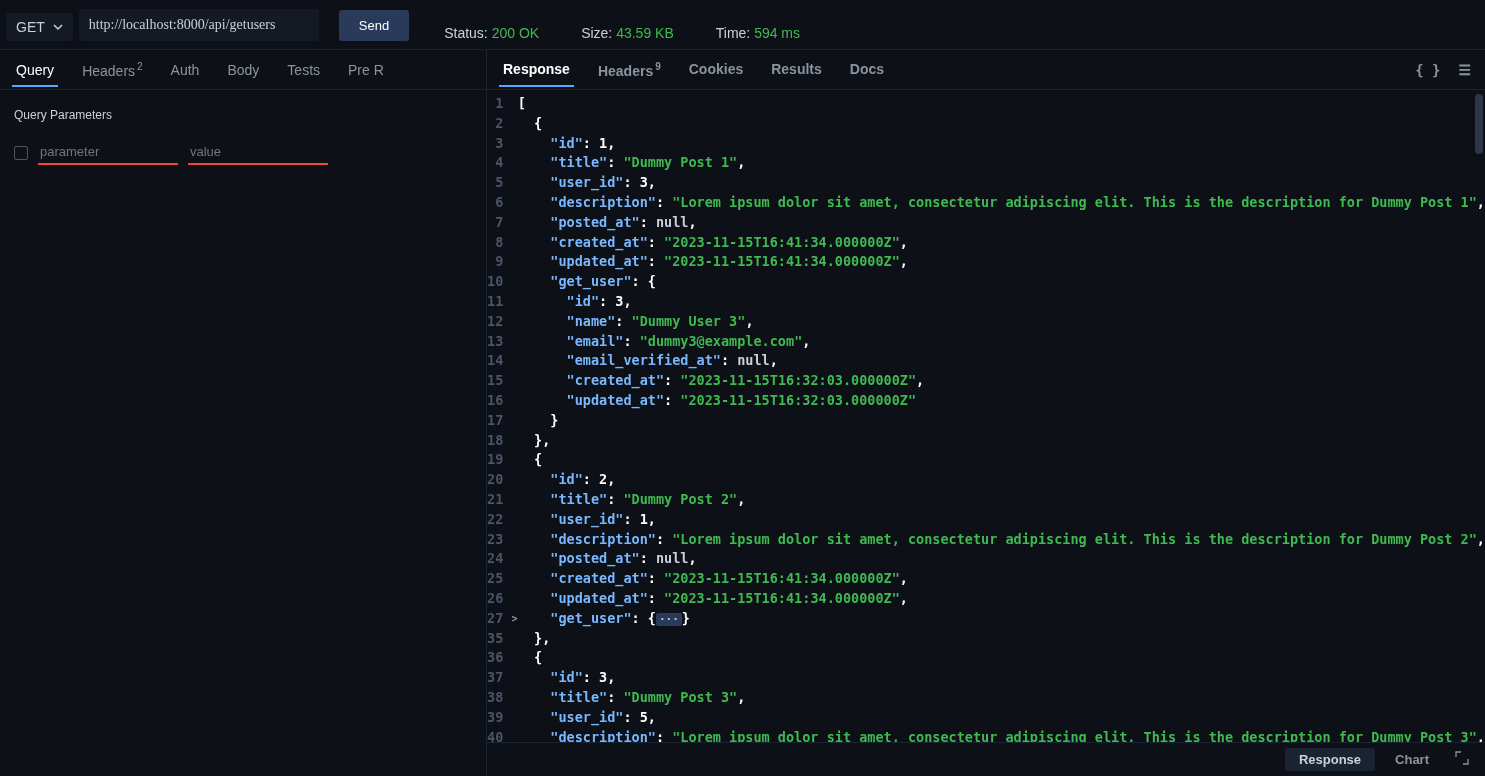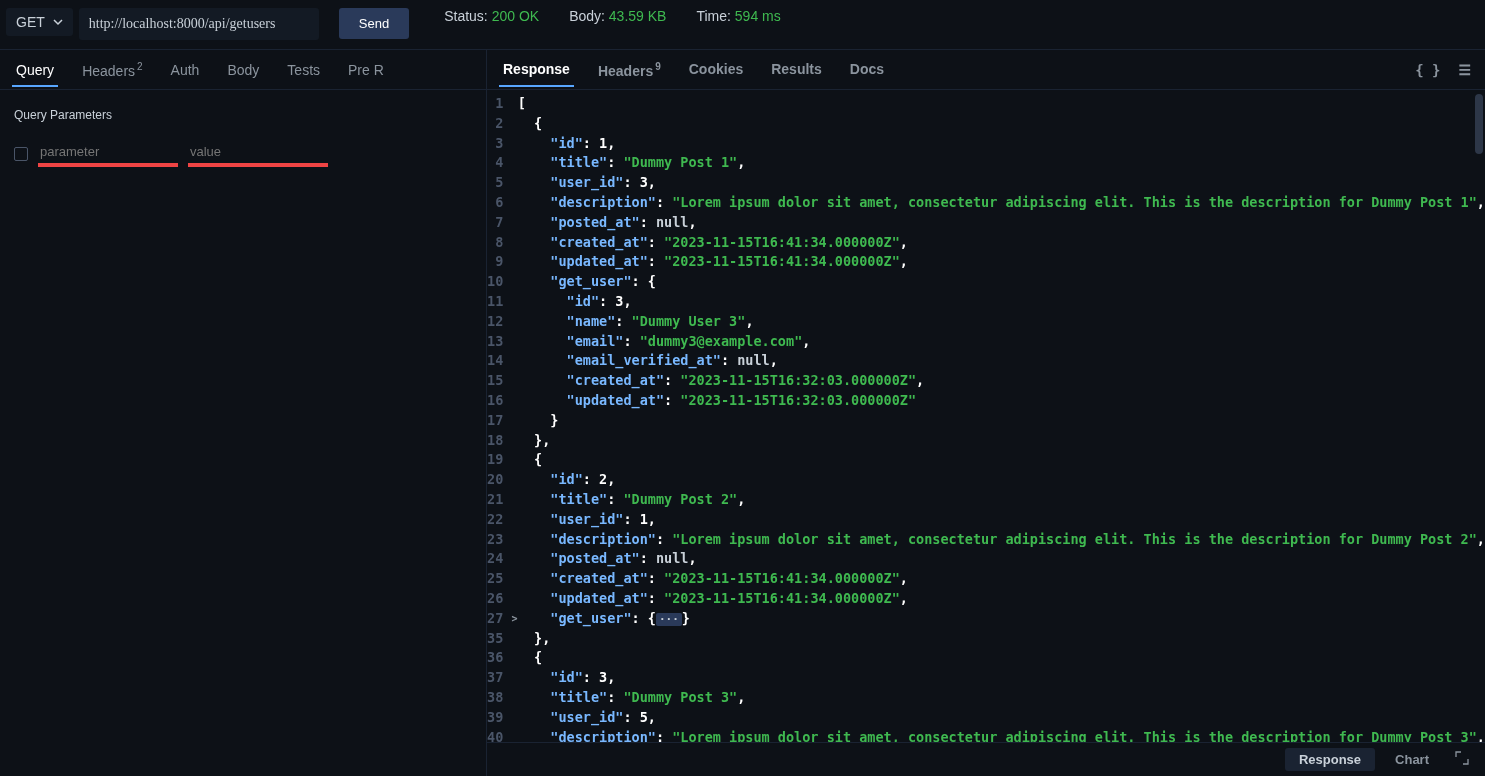--- a/index.html
+++ b/index.html
@@ -9,21 +9,21 @@
       color: #c9d1d9;
       width: 1485px;
       height: 776px;
       overflow: hidden;
       display: flex;
       flex-direction: column;
     }
     .top-bar {
       display: flex;
       height: 50px;
-      align-items: flex-start;
+      align-items: flex-end;
       border-bottom: 1px solid #1a2332;
       padding: 8px 0;
     }
     .method-select {
       display: flex;
       align-items: center;
       background: #131a24;
       color: #c9d1d9;
       padding: 6px 10px;
       margin-left: 6px;
@@ -52,21 +52,21 @@
       padding: 8px 20px;
       margin-left: 20px;
       margin-right: 10px;
       font-size: 13px;
       cursor: pointer;
       border-radius: 3px;
     }
     .status-bar {
       display: flex;
       align-items: center;
-      gap: 30px;
+      gap: 42px;
       padding-left: 25px;
       font-size: 14px;
     }
     .status-bar .label { color: #c9d1d9; }
     .status-bar .val-green { color: #3fb950; }
     .main-area {
       display: flex;
       flex: 1;
       overflow: hidden;
     }
@@ -118,21 +118,21 @@
     .checkbox {
       width: 14px;
       height: 14px;
       border: 1px solid #4a5568;
       border-radius: 2px;
       cursor: pointer;
     }
     .query-field {
       background: transparent;
       border: none;
-      border-bottom: 4px solid #ef4444;
+      border-bottom: 2px solid #ef4444;
       color: #8b949e;
       font-size: 13px;
       padding: 4px 2px;
       width: 140px;
       outline: none;
     }
     .right-pane {
       flex: 1;
       display: flex;
       flex-direction: column;
@@ -215,21 +215,21 @@
       </svg>
   </div>
   <input class="url-input" value="http://localhost:8000/api/getusers" style="">
   <button class="send-btn">Send</button>
   <div class="status-bar">
     <div>
       <span class="label">Status:</span>
       <span class="val-green">200 OK</span>
     </div>
     <div>
-      <span class="label">Body:</span>
+      <span class="label">Size:</span>
       <span class="val-green">43.59 KB</span>
     </div>
     <div>
       <span class="label">Time:</span>
       <span class="val-green">594 ms</span>
     </div>
   </div>
 </div>
 
 <div class="main-area">

